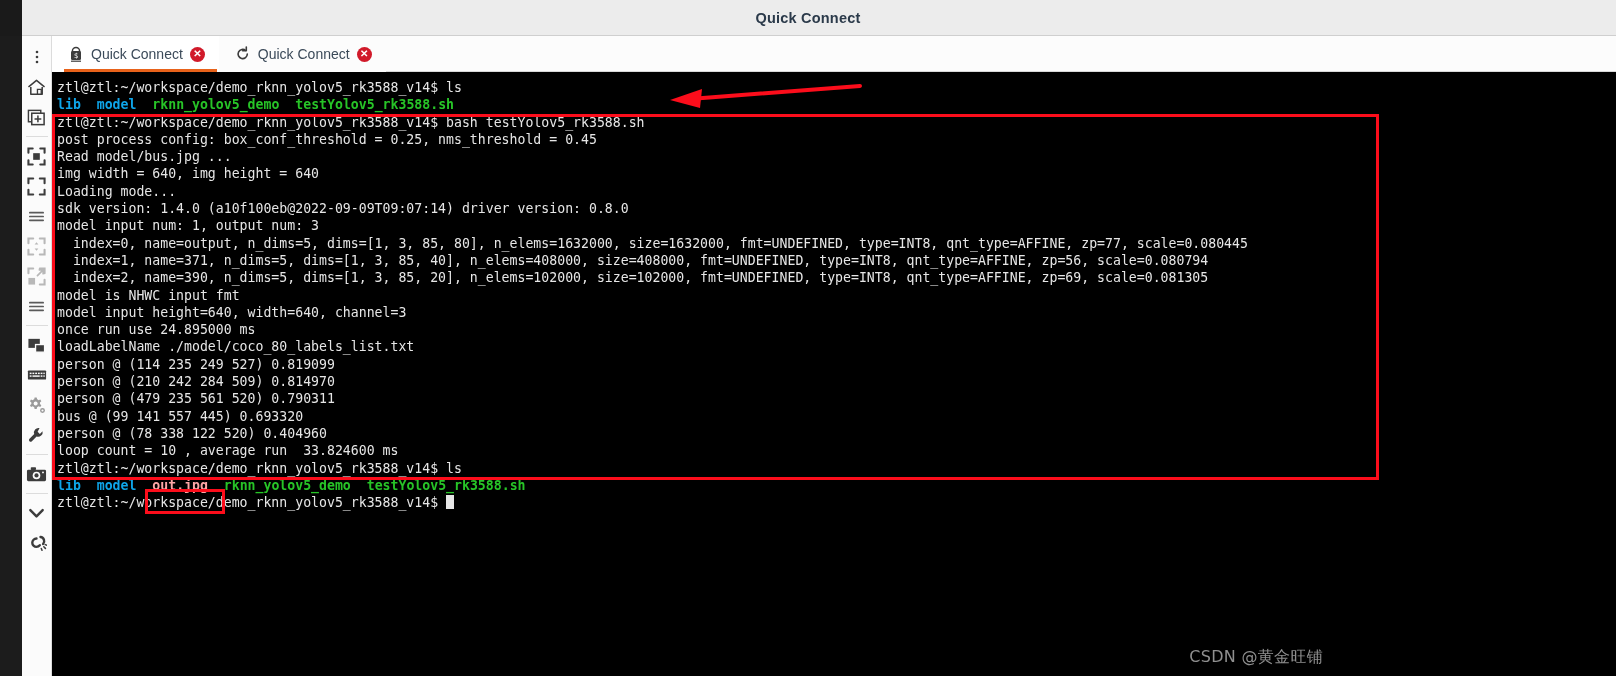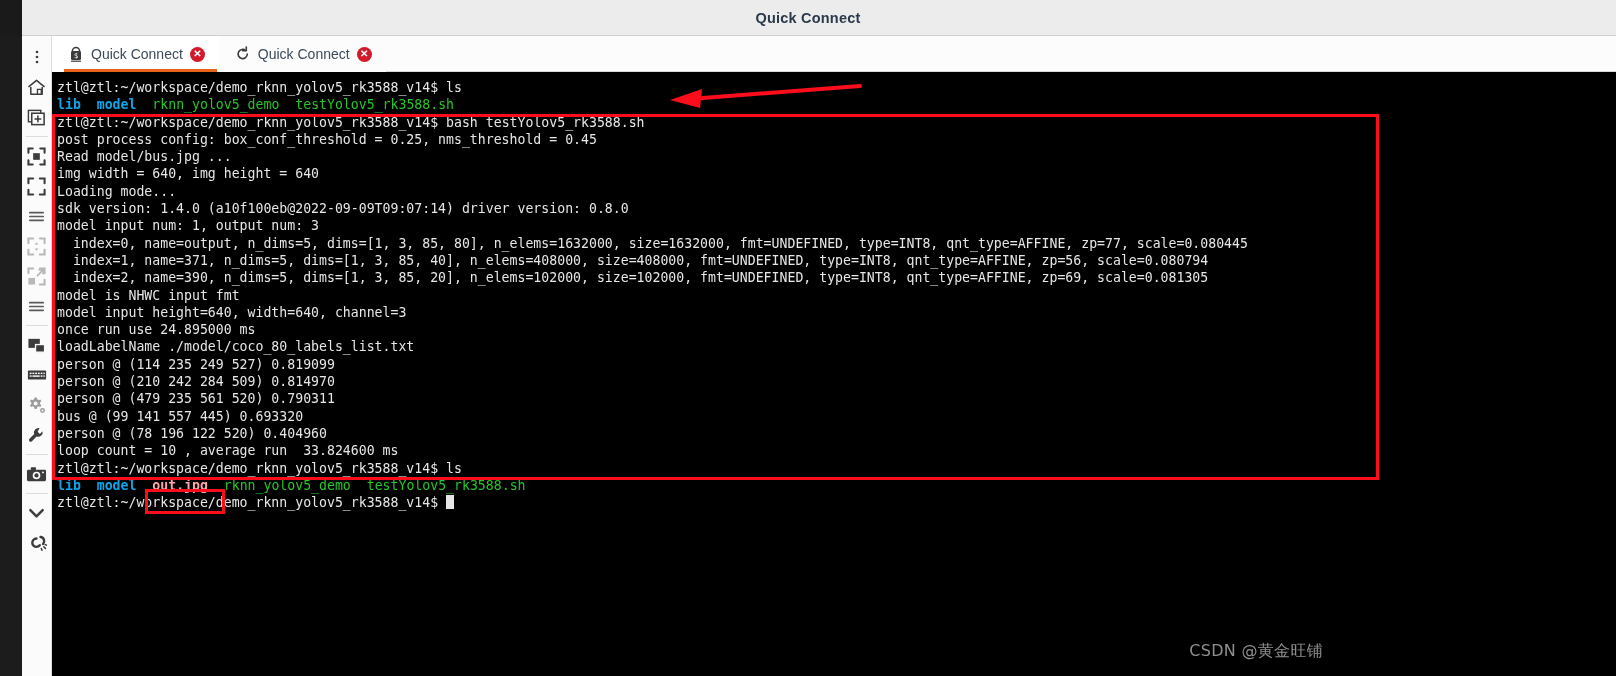--- a/index.html
+++ b/index.html
@@ -85,21 +85,21 @@
   }
   .tline {
     font-family: "DejaVu Sans Mono", "Liberation Mono", monospace;
     font-size: 13.2px;
     line-height: 17.3px;
     white-space: pre;
     color: #d8d8d8;
   }
   .c-white  { color: #e6e6e6; }
   .c-blue   { color: #0ea5e9; font-weight: bold; }
-  .c-green  { color: #27c427; font-weight: normal; }
+  .c-green  { color: #27c427; font-weight: bold; }
   .c-magenta{ color: #fca5a5; font-weight: bold; }
   .cursor {
     display: inline-block; width: 8px; height: 14px;
     background: #e6e6e6; vertical-align: -2px;
   }
 
   
   .ann-box-main {
     position: absolute;
     left: 52px; top: 114px;
@@ -111,21 +111,21 @@
     position: absolute;
     left: 145px; top: 489px;
     width: 80px; height: 25px;
     border: 3px solid #fc0d1b;
     pointer-events: none;
   }
   .ann-arrow { position: absolute; left: 660px; top: 80px; pointer-events: none; }
 
   
   .watermark {
-    position: absolute; right: 14px; bottom: 14px;
+    position: absolute; right: 14px; bottom: 8px;
     font-size: 16px; color: #8f8f8f;
     font-family: "DejaVu Sans", sans-serif;
     letter-spacing: 0.3px;
   }
 </style>
 </head>
 <body>
 
 <div id="app">
 
@@ -320,21 +320,21 @@
       <div class="tline"><span class="c-white">  index=1, name=371, n_dims=5, dims=[1, 3, 85, 40], n_elems=408000, size=408000, fmt=UNDEFINED, type=INT8, qnt_type=AFFINE, zp=56, scale=0.080794</span></div>
       <div class="tline"><span class="c-white">  index=2, name=390, n_dims=5, dims=[1, 3, 85, 20], n_elems=102000, size=102000, fmt=UNDEFINED, type=INT8, qnt_type=AFFINE, zp=69, scale=0.081305</span></div>
       <div class="tline"><span class="c-white">model is NHWC input fmt</span></div>
       <div class="tline"><span class="c-white">model input height=640, width=640, channel=3</span></div>
       <div class="tline"><span class="c-white">once run use 24.895000 ms</span></div>
       <div class="tline"><span class="c-white">loadLabelName ./model/coco_80_labels_list.txt</span></div>
       <div class="tline"><span class="c-white">person @ (114 235 249 527) 0.819099</span></div>
       <div class="tline"><span class="c-white">person @ (210 242 284 509) 0.814970</span></div>
       <div class="tline"><span class="c-white">person @ (479 235 561 520) 0.790311</span></div>
       <div class="tline"><span class="c-white">bus @ (99 141 557 445) 0.693320</span></div>
-      <div class="tline"><span class="c-white">person @ (78 196 122 520) 0.404960</span></div>
+      <div class="tline"><span class="c-white">person @ (78 338 122 520) 0.404960</span></div>
       <div class="tline"><span class="c-white">loop count = 10 , average run  33.824600 ms</span></div>
       <div class="tline"><span class="c-white">ztl@ztl:~/workspace/demo_rknn_yolov5_rk3588_v14$</span><span class="c-white"> ls</span></div>
       <div class="tline"><span class="c-blue">lib</span><span>  </span><span class="c-blue">model</span><span>  </span><span class="c-magenta">out.jpg</span><span>  </span><span class="c-green">rknn_yolov5_demo</span><span>  </span><span class="c-green">testYolov5_rk3588.sh</span></div>
       <div class="tline"><span class="c-white">ztl@ztl:~/workspace/demo_rknn_yolov5_rk3588_v14$</span><span class="c-white"> </span><span class="cursor"></span></div>
     </div>
 
   <div class="ann-box-main"></div>
   <div class="ann-box-outjpg"></div>
 
   <svg class="ann-arrow" width="210" height="40" viewBox="0 0 210 40">

